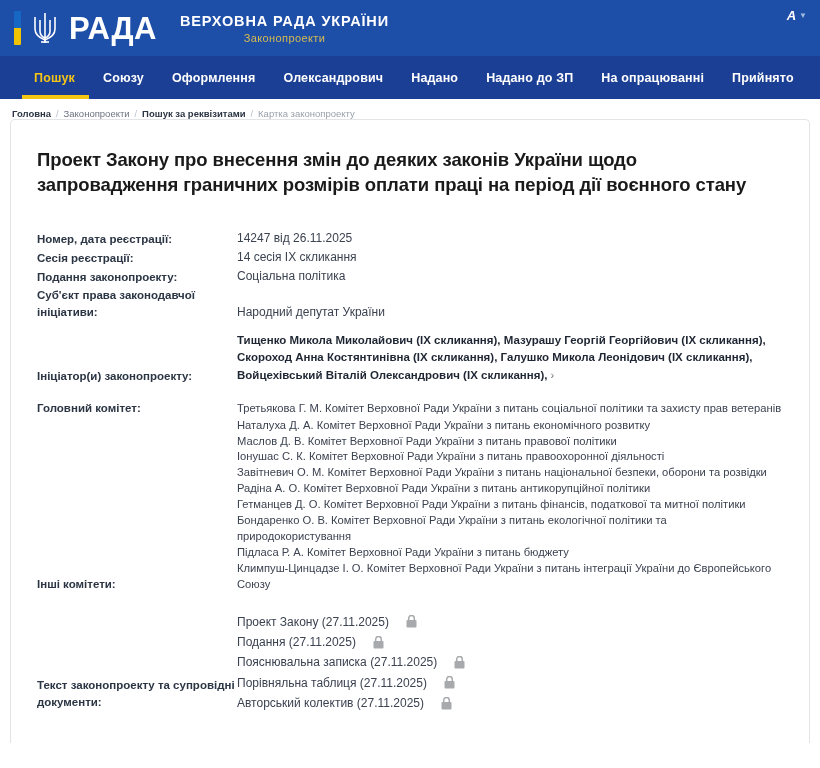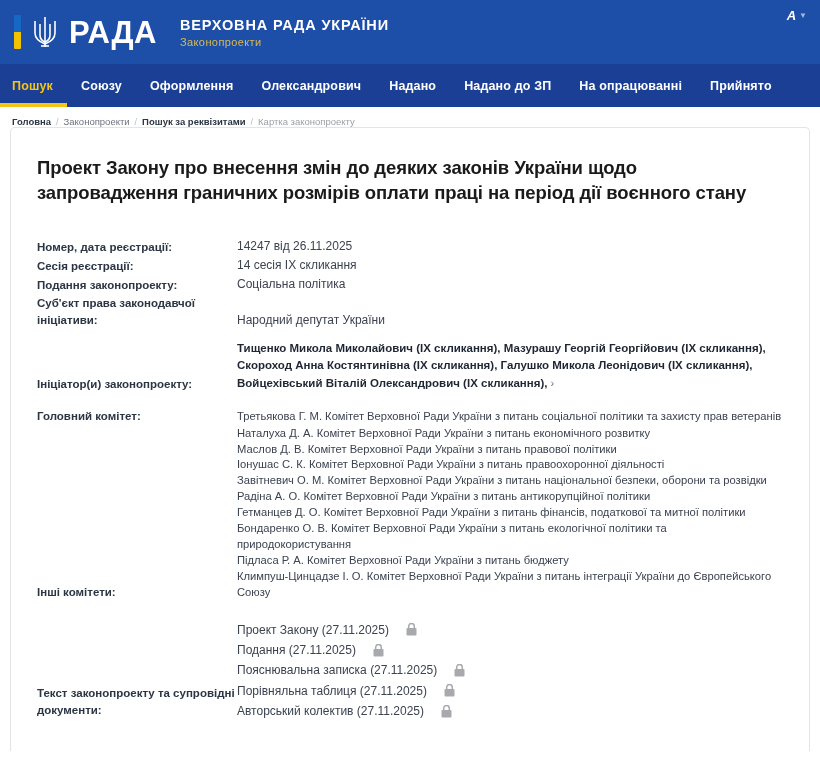--- a/index.html
+++ b/index.html
@@ -8,25 +8,26 @@
     margin: 0; padding: 0;
     width: 820px; height: 768px;
     overflow: hidden;
     background: #ffffff;
     font-family: "Liberation Sans", "DejaVu Sans", sans-serif;
   }
 
   
   .site-header {
     background: #1d4ea8;
-    height: 64px;
+    height: 56px;
     display: flex;
     align-items: center;
     padding: 8px 14px;
     position: relative;
+    text-align: center;
   }
   .logo-block {
     display: flex;
     align-items: center;
     gap: 9px;
     text-decoration: none;
   }
   .flag-bar {
     width: 7px;
     height: 34px;
@@ -104,21 +105,21 @@
     color: #ffffff;
     font-size: 12.5px;
     font-weight: bold;
     letter-spacing: 0.15px;
     cursor: pointer;
     position: relative;
     white-space: nowrap;
     text-decoration: none;
   }
   .nav-item:first-child { padding-left: 12px; }
-  .nav-item.active { color: #f5c516; }
+  .nav-item.active { color: #f5c516; margin-left: 22px; }
   .nav-item.active::after {
     content: "";
     position: absolute;
     left: 0; right: 0; bottom: 0;
     height: 4px;
     background: #f5c516;
   }
 
   
   .breadcrumb-bar {

